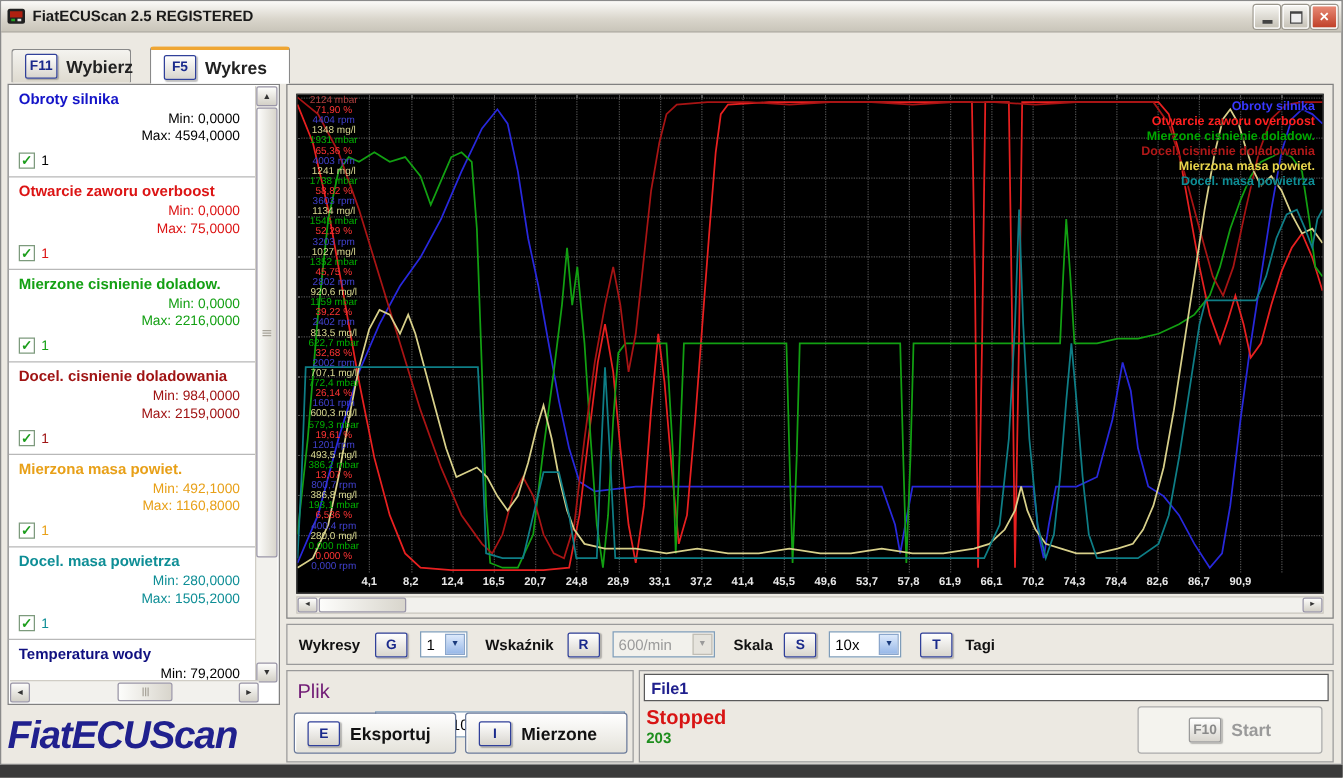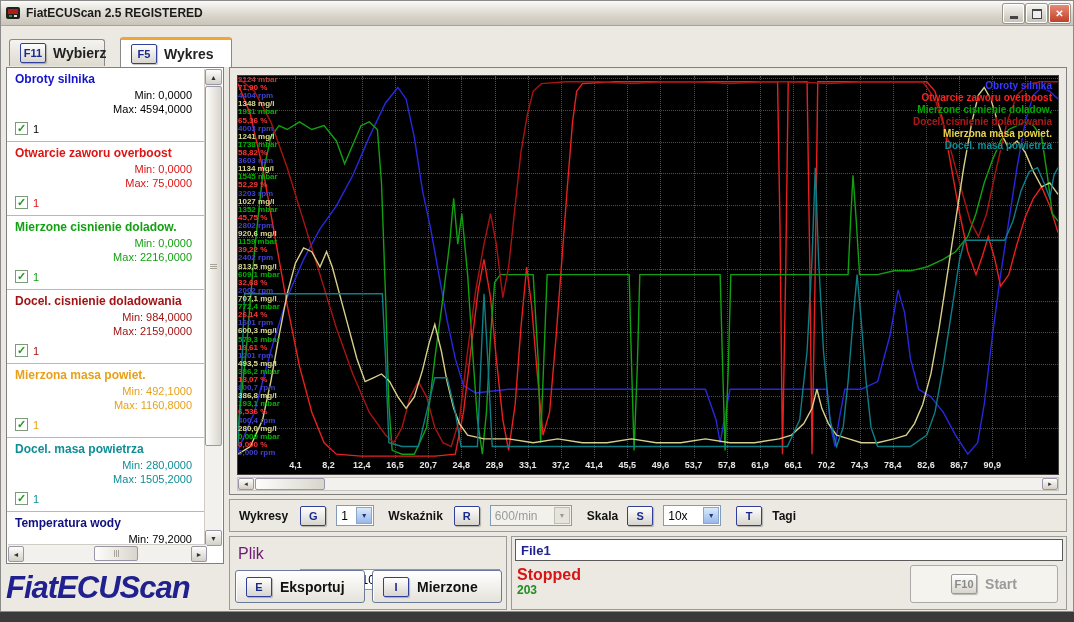--- a/index.html
+++ b/index.html
@@ -42,21 +42,21 @@
   .logo{position:absolute;left:5px;top:567px;width:218px;height:40px;display:flex;align-items:center;}
   .logo span{font-size:31px;font-weight:bold;font-style:italic;color:#20208E;letter-spacing:-1px;}
   
   .chart-frame{position:absolute;left:228px;top:66px;width:838px;height:428px;border:1px solid #808080;background:#ECE9E2;box-sizing:border-box;}
   .chart-inner{position:absolute;left:7px;top:7px;width:822px;height:400px;background:#000;border:1px solid #404040;box-sizing:border-box;}
   .plot{position:absolute;left:0;top:0;width:820px;height:382px;}
   .plot svg{position:absolute;left:0;top:0;width:100%;height:100%;}
   .gridline-v{position:absolute;top:0;height:100%;width:0;border-left:1px dotted #8f8f8f;opacity:.55;}
   .gridline-h{position:absolute;left:0;width:100%;height:0;border-top:1px dotted #8f8f8f;opacity:.55;}
   .y-axis{position:absolute;left:0;top:0;width:58px;height:382px;z-index:3;}
-  .y-axis div{height:8.12px;font-size:8px;line-height:8.2px;text-align:left;white-space:nowrap;font-weight:bold;}
+  .y-axis div{height:8.12px;font-size:8px;line-height:8.2px;text-align:center;white-space:nowrap;font-weight:normal;}
   .yl-g{color:#00B000}.yl-r{color:#FF3434}.yl-b{color:#4040CC}.yl-p{color:#D8D890}.yl-d{color:#B04040}
   .x-axis{position:absolute;left:0;top:382px;width:820px;height:16px;}
   .x-axis div{position:absolute;top:2px;transform:translateX(-50%);font-size:9px;color:#e8e8e8;font-weight:bold;}
   .legend{position:absolute;right:6px;top:4px;text-align:right;z-index:3;}
   .legend div{font-size:10px;font-weight:bold;line-height:12px;text-shadow:1px 1px 1px #000;}
   .chart-hscroll{position:absolute;left:7px;top:409px;width:822px;height:14px;background:#f2f1ed;border:1px solid #c8c5bc;box-sizing:border-box;}
   
   .controls{position:absolute;left:228px;top:498px;width:838px;height:33px;border:1px solid #9a9a9a;box-sizing:border-box;display:flex;align-items:center;background:#ECE9E2;}
   .ctl-label{font-size:12px;font-weight:bold;color:#111;}
   .combo{height:21px;background:#fff;border:1px solid #7F9DB9;box-sizing:border-box;display:flex;align-items:center;font-size:12px;color:#000;position:relative;padding-left:4px;}
@@ -278,21 +278,21 @@
             <div class="yl-b">3203 rpm</div>
             <div class="yl-p">1027 mg/l</div>
             <div class="yl-g">1352 mbar</div>
             <div class="yl-r">45,75 %</div>
             <div class="yl-b">2802 rpm</div>
             <div class="yl-p">920,6 mg/l</div>
             <div class="yl-g">1159 mbar</div>
             <div class="yl-r">39,22 %</div>
             <div class="yl-b">2402 rpm</div>
             <div class="yl-p">813,5 mg/l</div>
-            <div class="yl-g">609,1 mbar</div>
+            <div class="yl-g">622,7 mbar</div>
             <div class="yl-r">32,68 %</div>
             <div class="yl-b">2002 rpm</div>
             <div class="yl-p">707,1 mg/l</div>
             <div class="yl-g">772,4 mbar</div>
             <div class="yl-r">26,14 %</div>
             <div class="yl-b">1601 rpm</div>
             <div class="yl-p">600,3 mg/l</div>
             <div class="yl-g">579,3 mbar</div>
             <div class="yl-r">19,61 %</div>
             <div class="yl-b">1201 rpm</div>

